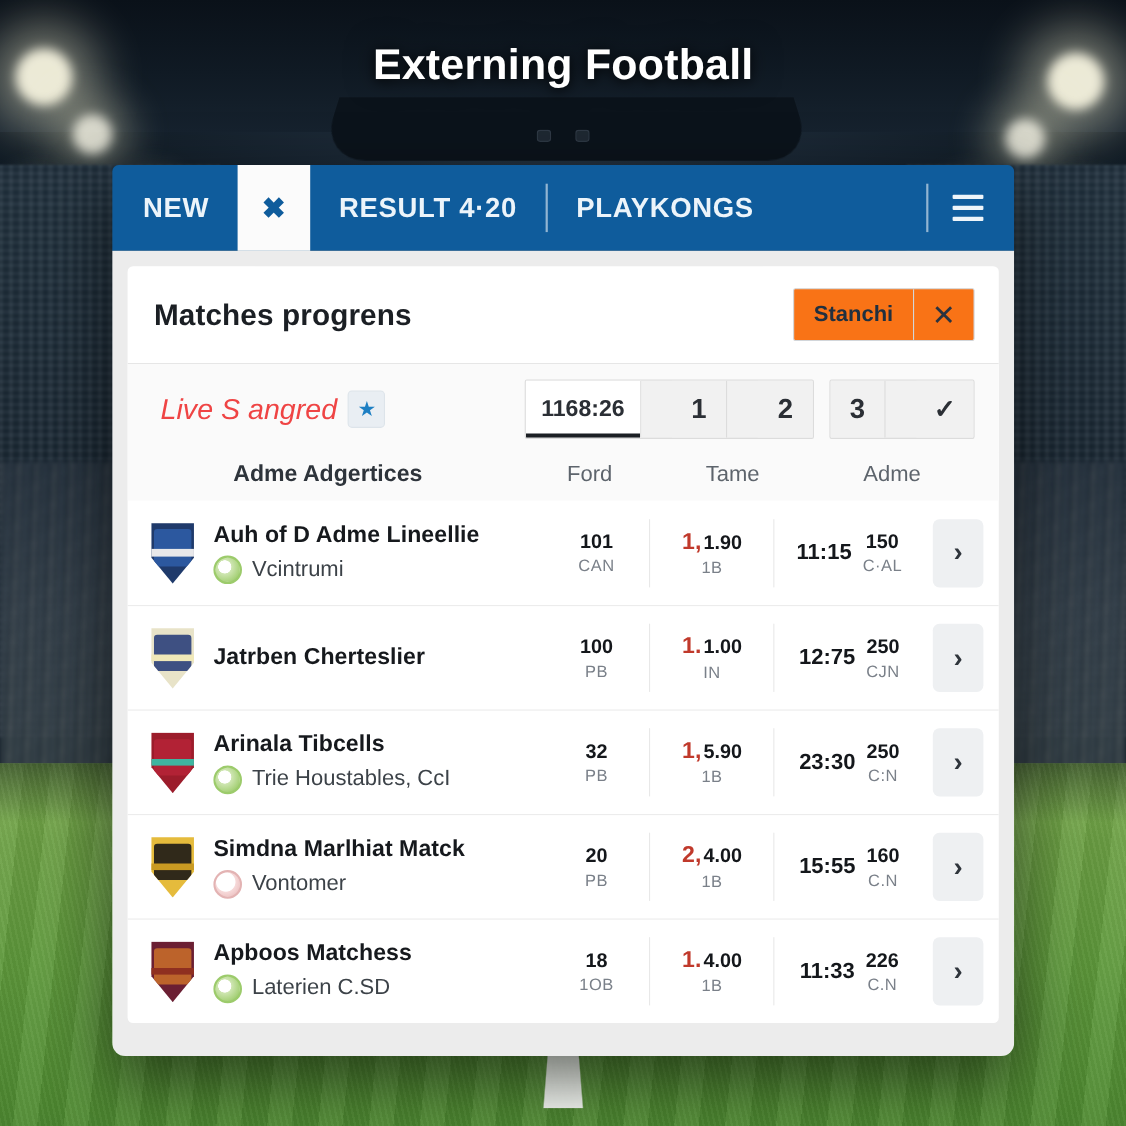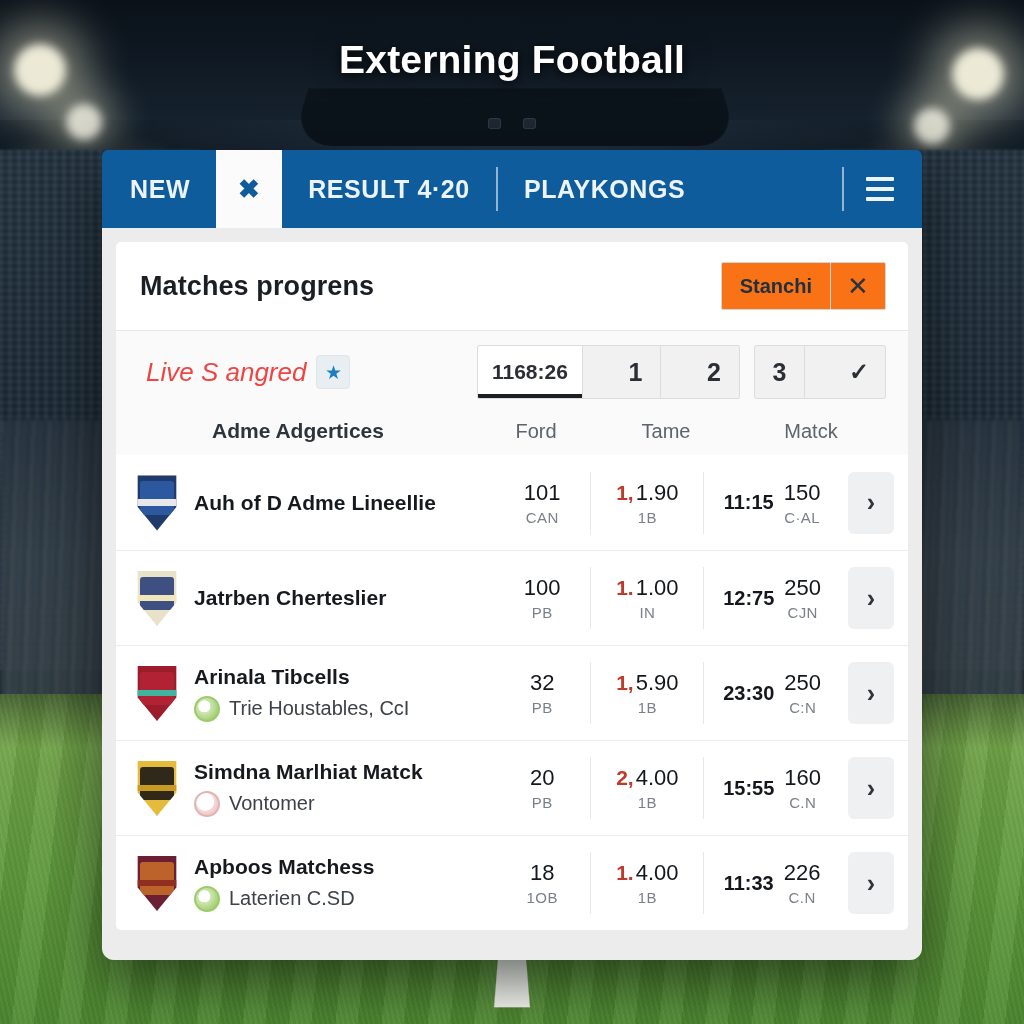--- a/index.html
+++ b/index.html
@@ -299,21 +299,21 @@
   }
 
   .cell {
     display: flex; flex-direction: column; align-items: center; justify-content: center;
     position: relative;
   }
   .cell-a { width: 120px; }
   .cell-b { width: 140px; border-left: 1px solid #e8e8e8; height: 62px; }
   .cell-c { width: 170px; border-left: 1px solid #e8e8e8; height: 62px;
             flex-direction: row; gap: 10px; }
-  .big { font-size: 22px; font-weight: normal; color: #14171b; }
+  .big { font-size: 18px; font-weight: bold; color: #14171b; }
   .small { font-size: 15px; color: #7a8089; margin-top: 3px; letter-spacing: .4px; }
   .odd-wrap { display: flex; align-items: baseline; }
   .odd-pre { font-size: 21px; font-weight: bold; color: #c0392b; margin-right: 2px; }
   .time { font-size: 20px; font-weight: bold; color: #14171b; }
   .c-stack { display: flex; flex-direction: column; align-items: center; }
 
   .row-pad { flex: 1; }
   .chev {
     width: 46px; height: 62px; flex: none;
     border-radius: 6px; background: #eef0f2;
@@ -398,34 +398,38 @@
               <div class="seg-btn">3</div>
               <div class="seg-btn seg-check">✓</div>
             </div>
           </div>
         </div>
 
         <div class="thead">
           <div class="th-main">Adme Adgertices</div>
           <div class="th-a">Ford</div>
           <div class="th-b">Tame</div>
-          <div class="th-c">Matck</div>
+          <div class="th-c">Adme</div>
           <div class="th-pad"></div>
         </div>
 
         <div id="rows">
             <div class="row">
               <div class="crest">
                 <div class="shield" style="background:#1f3a6b">
                   <div class="inner" style="background:#2d5ca5"></div>
                   <div class="band" style="background:#e8e8ea"></div>
                 </div>
               </div>
               <div class="names">
                 <div class="name-top">Auh of D Adme Lineellie</div>
+                <div class="name-sub">
+                  <span class="sub-ic green"></span>
+                  <span>Vcintrumi</span>
+                </div>
               </div>
               <div class="cell cell-a">
                 <div class="big">101</div>
                 <div class="small">CAN</div>
               </div>
               <div class="cell cell-b">
                 <div class="odd-wrap">
                   <span class="odd-pre">1,</span>
                   <span class="big">1.90</span>
                 </div>

